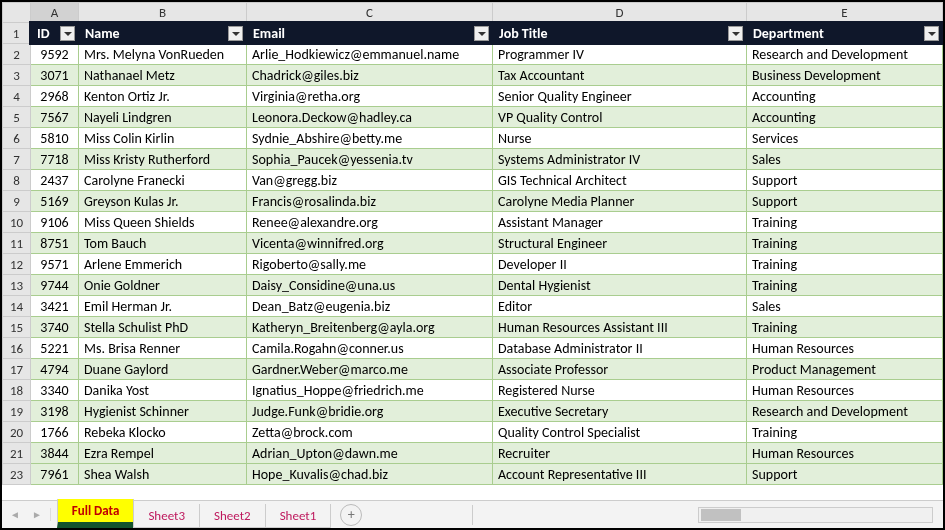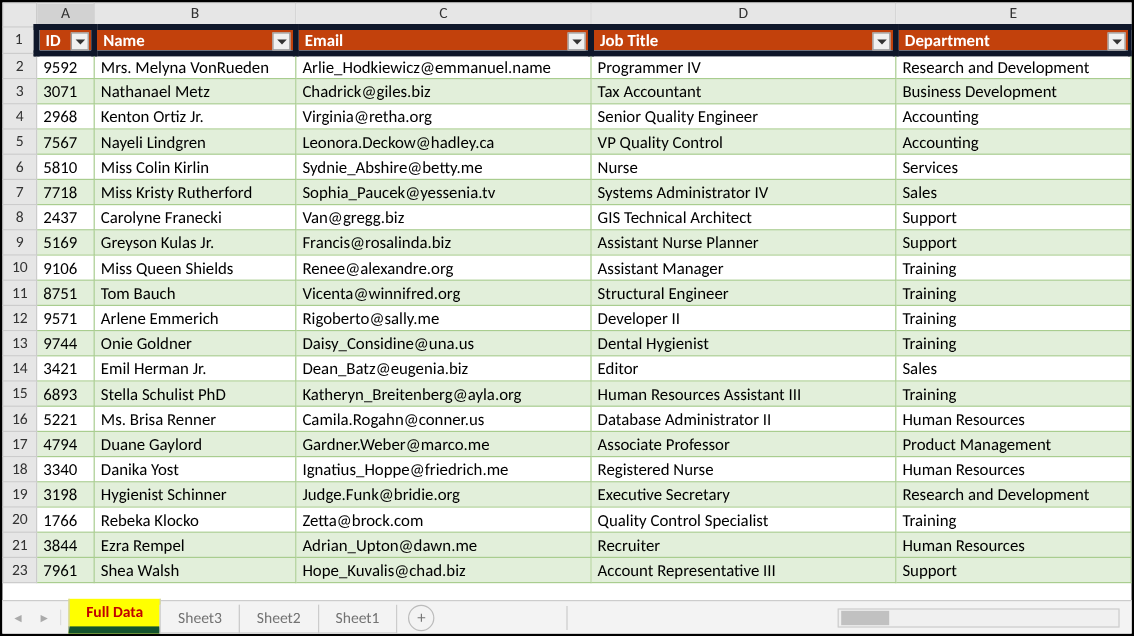--- a/index.html
+++ b/index.html
@@ -48,24 +48,24 @@
       width: 28px;
       height: 21px;
     }
     th.corner {
       background: #e6e6e6;
       border: 1px solid #ccc;
       width: 28px;
       height: 20px;
     }
     tr.header-row td.data-cell {
-      background: #c2410c;
+      background: #0f172a;
       color: #fff;
       font-weight: bold;
-      border: 5px solid #0f172a;
+      border: 3px solid #0f172a;
       padding: 0 5px;
       height: 21px;
       position: relative;
     }
     .filter-btn {
       position: absolute;
       right: 2px;
       top: 2px;
       width: 15px;
       height: 15px;
@@ -86,21 +86,21 @@
     tr.data-row td.data-cell {
       border: 1px solid #a9cd8f;
       padding: 0 5px;
       height: 21px;
       color: #000;
       white-space: nowrap;
       overflow: hidden;
     }
     tr.data-row.even td.data-cell { background: #e2efda; }
     tr.data-row.odd td.data-cell { background: #fff; }
-    td.id-col { text-align: left; }
+    td.id-col { text-align: center; }
     .col-corner { width: 28px; }
     .col-a { width: 48px; }
     .col-b { width: 168px; }
     .col-c { width: 246px; }
     .col-d { width: 254px; }
     .col-e { width: 196px; }
     .sheet-tabs {
       position: absolute;
       bottom: 0;
       left: 0;
@@ -124,21 +124,21 @@
       display: flex;
       align-items: flex-end;
       height: 100%;
     }
     .tab {
       padding: 4px 14px;
       background: #f3f3f3;
       border: 1px solid #ccc;
       border-top: none;
       font-size: 13px;
-      color: #737373;
+      color: #be185d;
       cursor: pointer;
       margin-right: -1px;
     }
     .tab.active {
       background: #ffff00;
       color: #c00000;
       font-weight: bold;
       border-bottom: 6px solid #14532d;
     }
     .add-sheet {
@@ -264,21 +264,21 @@
           <td class="data-cell">Carolyne Franecki</td>
           <td class="data-cell">Van@gregg.biz</td>
           <td class="data-cell">GIS Technical Architect</td>
           <td class="data-cell">Support</td>
         </tr>
         <tr class="data-row even">
           <td class="row-heading">9</td>
           <td class="data-cell id-col">5169</td>
           <td class="data-cell">Greyson Kulas Jr.</td>
           <td class="data-cell">Francis@rosalinda.biz</td>
-          <td class="data-cell">Assistant Nurse Planner</td>
+          <td class="data-cell">Carolyne Media Planner</td>
           <td class="data-cell">Support</td>
         </tr>
         <tr class="data-row odd">
           <td class="row-heading">10</td>
           <td class="data-cell id-col">9106</td>
           <td class="data-cell">Miss Queen Shields</td>
           <td class="data-cell">Renee@alexandre.org</td>
           <td class="data-cell">Assistant Manager</td>
           <td class="data-cell">Training</td>
         </tr>
@@ -309,21 +309,21 @@
         <tr class="data-row odd">
           <td class="row-heading">14</td>
           <td class="data-cell id-col">3421</td>
           <td class="data-cell">Emil Herman Jr.</td>
           <td class="data-cell">Dean_Batz@eugenia.biz</td>
           <td class="data-cell">Editor</td>
           <td class="data-cell">Sales</td>
         </tr>
         <tr class="data-row even">
           <td class="row-heading">15</td>
-          <td class="data-cell id-col">6893</td>
+          <td class="data-cell id-col">3740</td>
           <td class="data-cell">Stella Schulist PhD</td>
           <td class="data-cell">Katheryn_Breitenberg@ayla.org</td>
           <td class="data-cell">Human Resources Assistant III</td>
           <td class="data-cell">Training</td>
         </tr>
         <tr class="data-row odd">
           <td class="row-heading">16</td>
           <td class="data-cell id-col">5221</td>
           <td class="data-cell">Ms. Brisa Renner</td>
           <td class="data-cell">Camila.Rogahn@conner.us</td>

